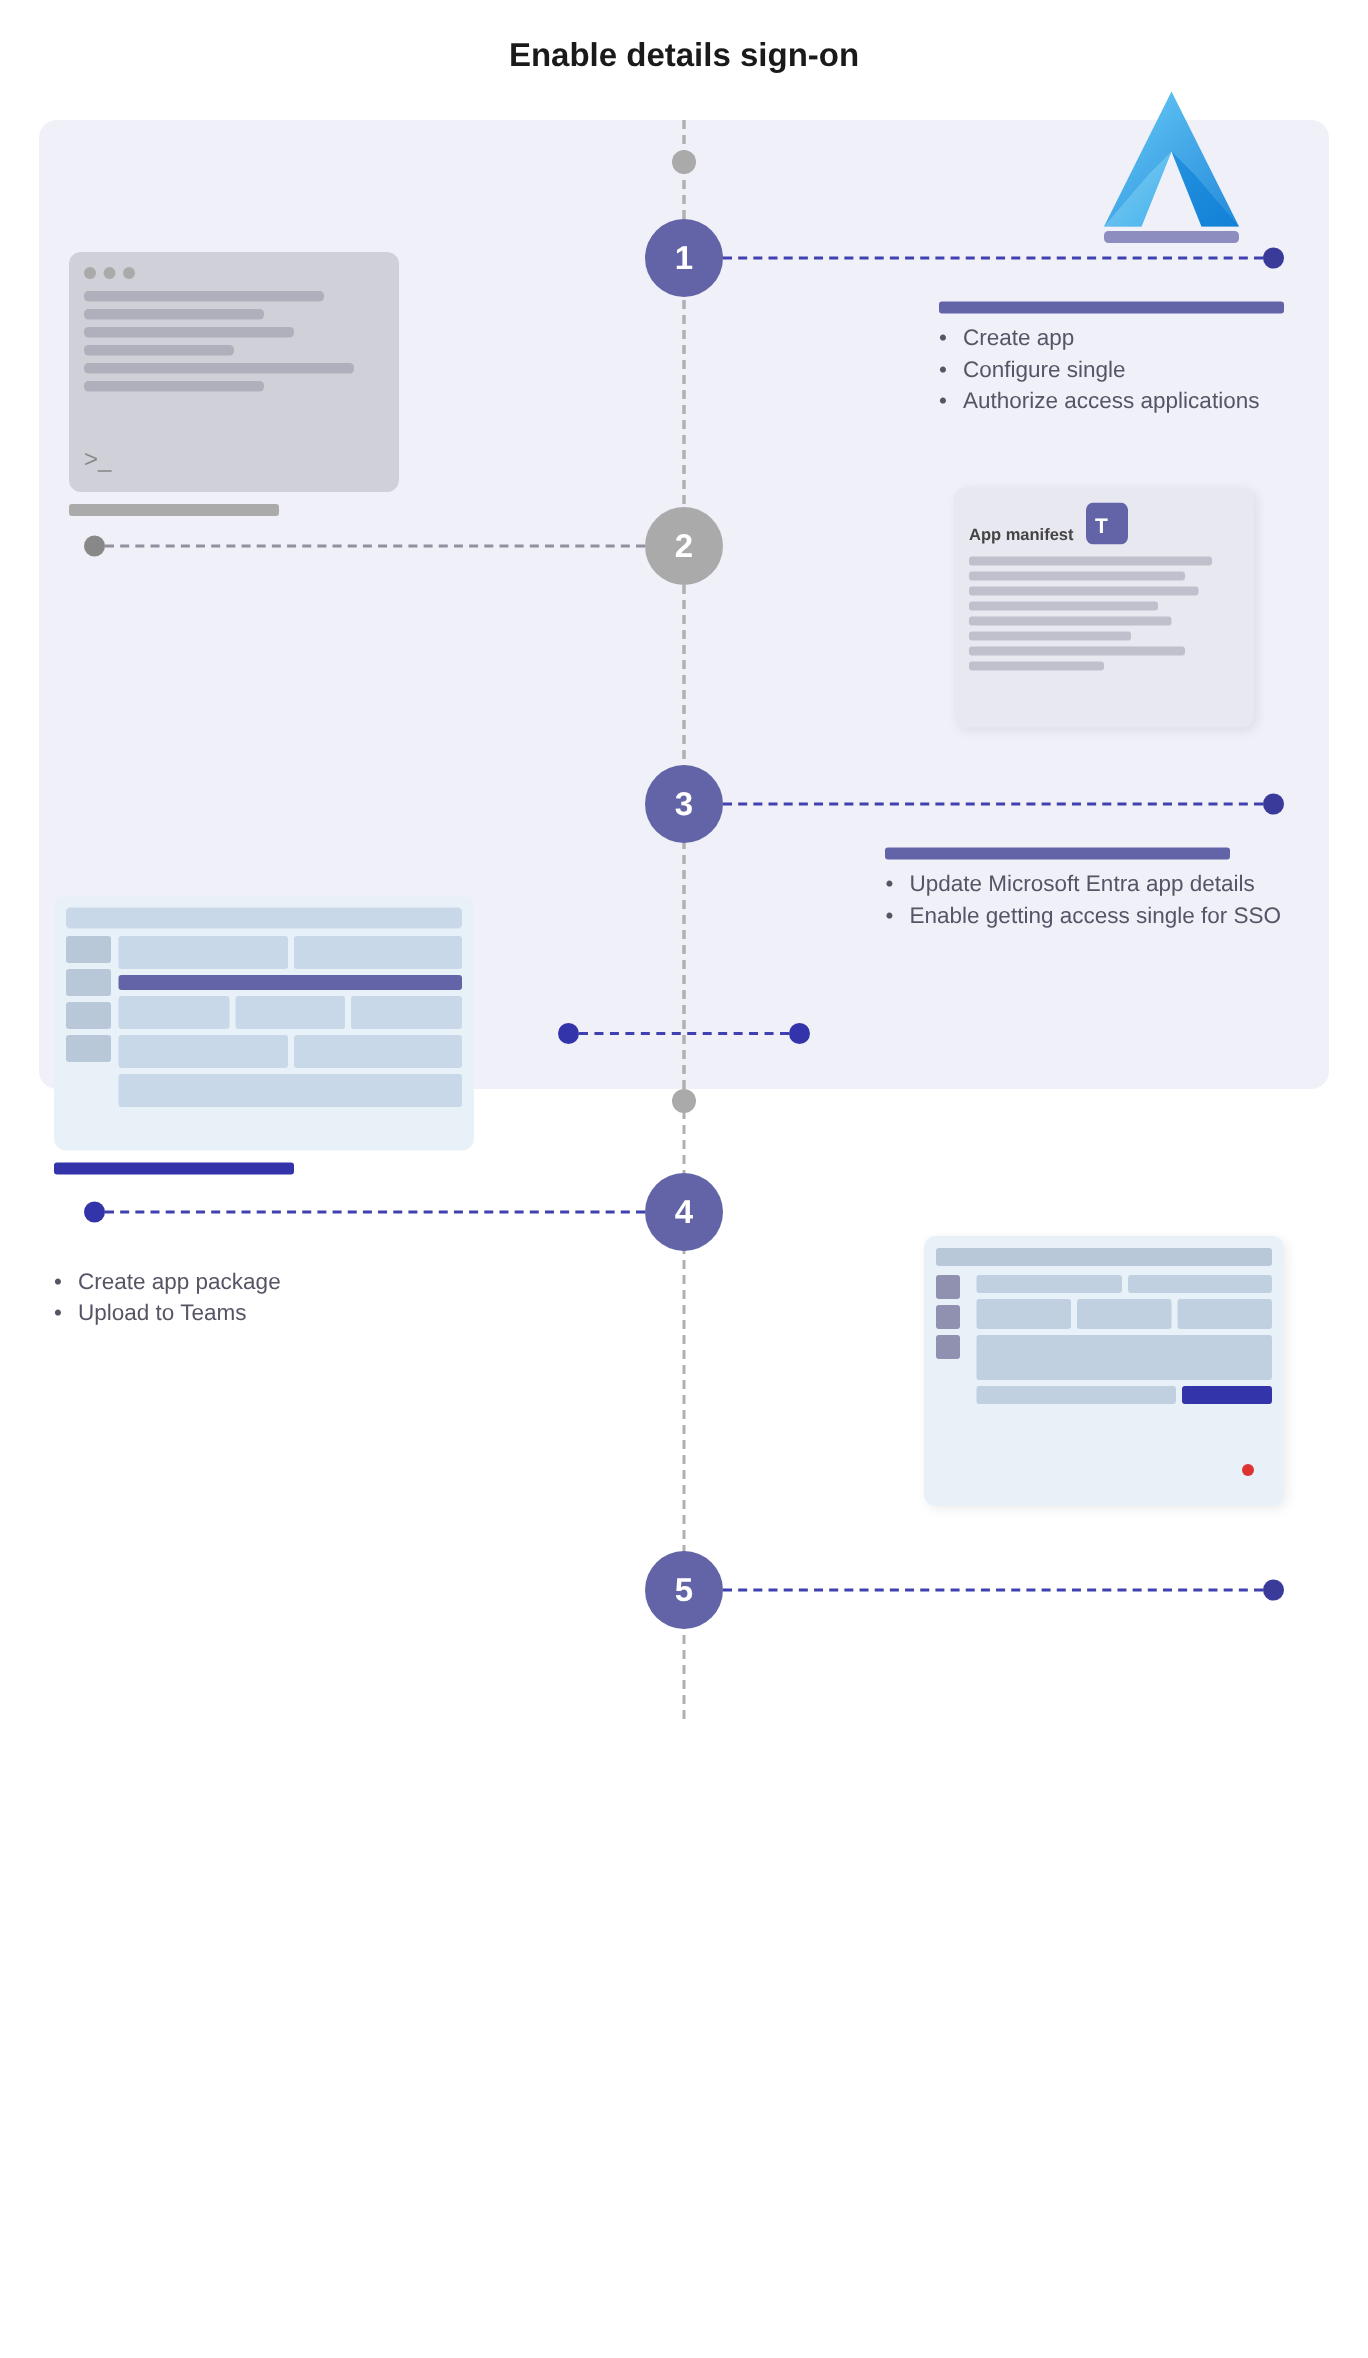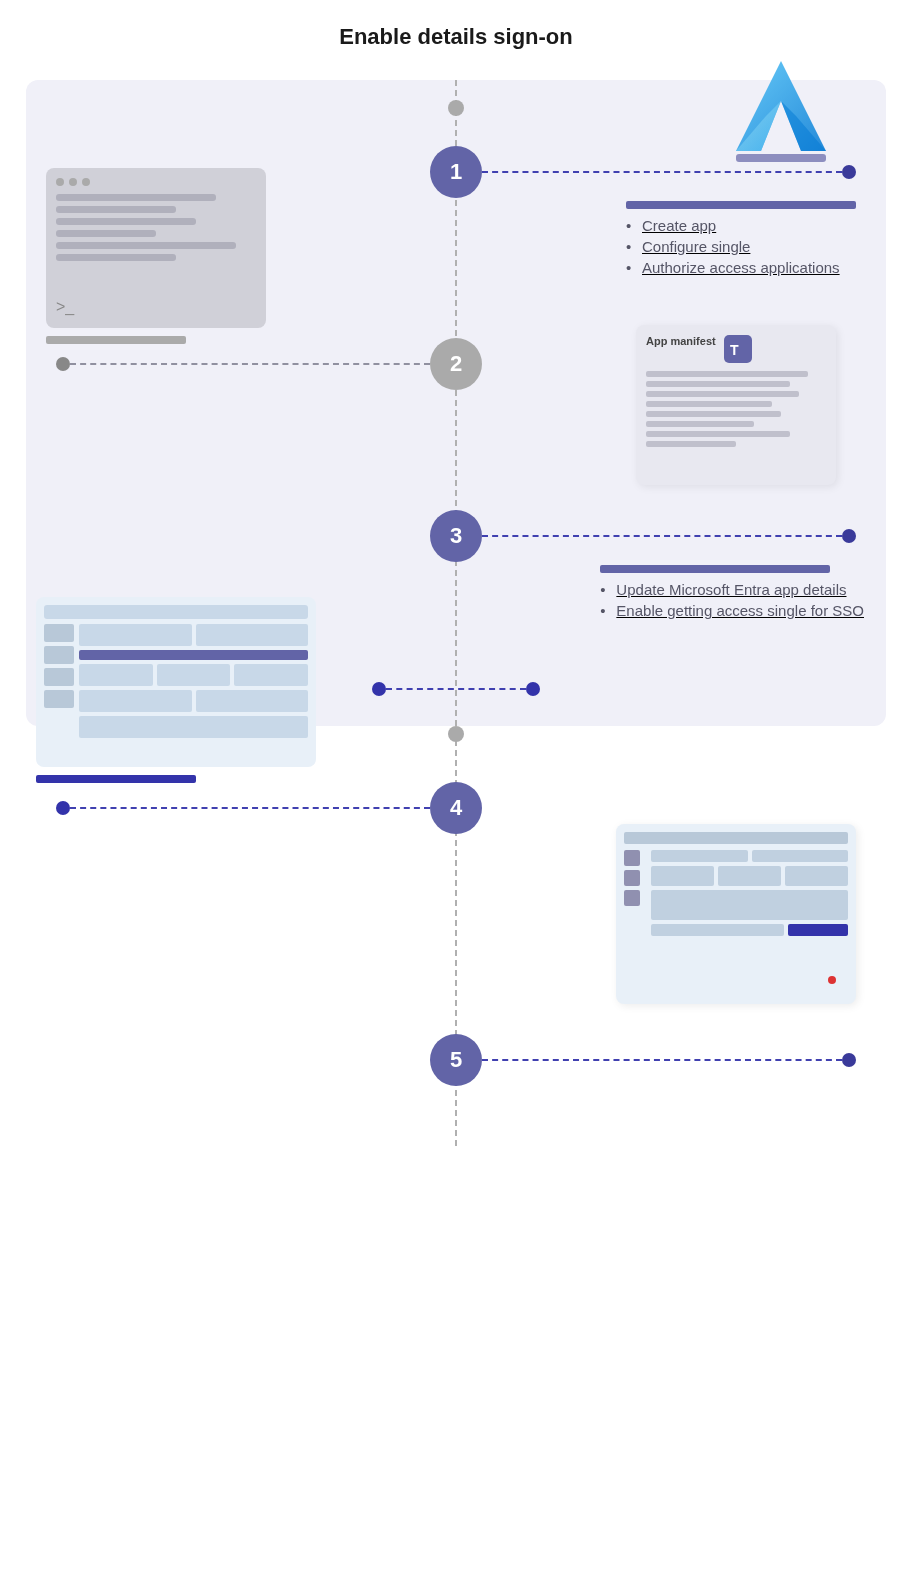--- a/index.html
+++ b/index.html
@@ -98,21 +98,20 @@
       height: 8px;
       border-radius: 2px;
       margin-bottom: 8px;
     }
 
     .panel-bar.purple { background: #6264a7; }
 
     .bullet-list {
       list-style: none;
       padding: 0;
-      text-decoration: underline;
     }
 
     .bullet-list li {
       font-size: 15px;
       color: #555566;
       margin: 4px 0;
       padding-left: 16px;
       position: relative;
     }
 
@@ -181,21 +180,21 @@
       height: 160px;
       background: #e8e8f0;
       border-radius: 8px;
       padding: 10px;
       position: relative;
       box-shadow: 2px 2px 8px rgba(0,0,0,0.08);
     }
 
     .manifest-header {
       display: flex;
-      align-items: flex-start;
+      align-items: flex-end;
       gap: 8px;
       margin-bottom: 8px;
     }
 
     .manifest-title {
       font-size: 11px;
       font-weight: 600;
       color: #444;
     }
 
@@ -512,21 +511,21 @@
         <div style="flex:1;"></div>
         <div class="step-circle purple">
           <span>3</span>
         </div>
         <div style="display:flex;align-items:center;flex:1;">
           <div class="hline" style="flex:1;"></div>
           <div class="connector-dot"></div>
         </div>
       </div>
 
-      <div style="position:absolute;right:22px;top:55px;">
+      <div style="position:absolute;right:32px;top:55px;">
         <div class="panel-bar purple" style="width:230px;"></div>
         <ul class="bullet-list">
           <li>Update Microsoft Entra app details</li>
           <li>Enable getting access single for SSO</li>
         </ul>
       </div>
     </div>
 
     <div style="width:100%;display:flex;align-items:center;justify-content:center;margin-top:120px;position:relative;z-index:2;padding:0 30px;">
       <div style="display:flex;align-items:center;margin-left:auto;margin-right:auto;">
@@ -586,20 +585,26 @@
         <div style="display:flex;align-items:center;flex:1;">
           <div class="connector-dot" style="background:#3333aa;"></div>
           <div class="hline" style="flex:1;"></div>
         </div>
         <div class="step-circle purple">
           <span>4</span>
         </div>
         <div style="flex:1;"></div>
       </div>
 
+      <div style="position:absolute;left:10px;top:60px;">
+        <ul class="bullet-list">
+          <li>Create app package</li>
+          <li>Upload to Teams</li>
+        </ul>
+      </div>
     </div>
 
     <div style="width:100%;position:relative;z-index:2;margin-top:200px;margin-bottom:60px;">
 
       <div style="position:absolute;right:30px;top:-210px;">
         <div class="preview-mockup" style="position:relative;">
           <div class="preview-top"></div>
           <div class="preview-body">
             <div class="preview-sidebar">
               <div class="preview-sidebar-icon"></div>

